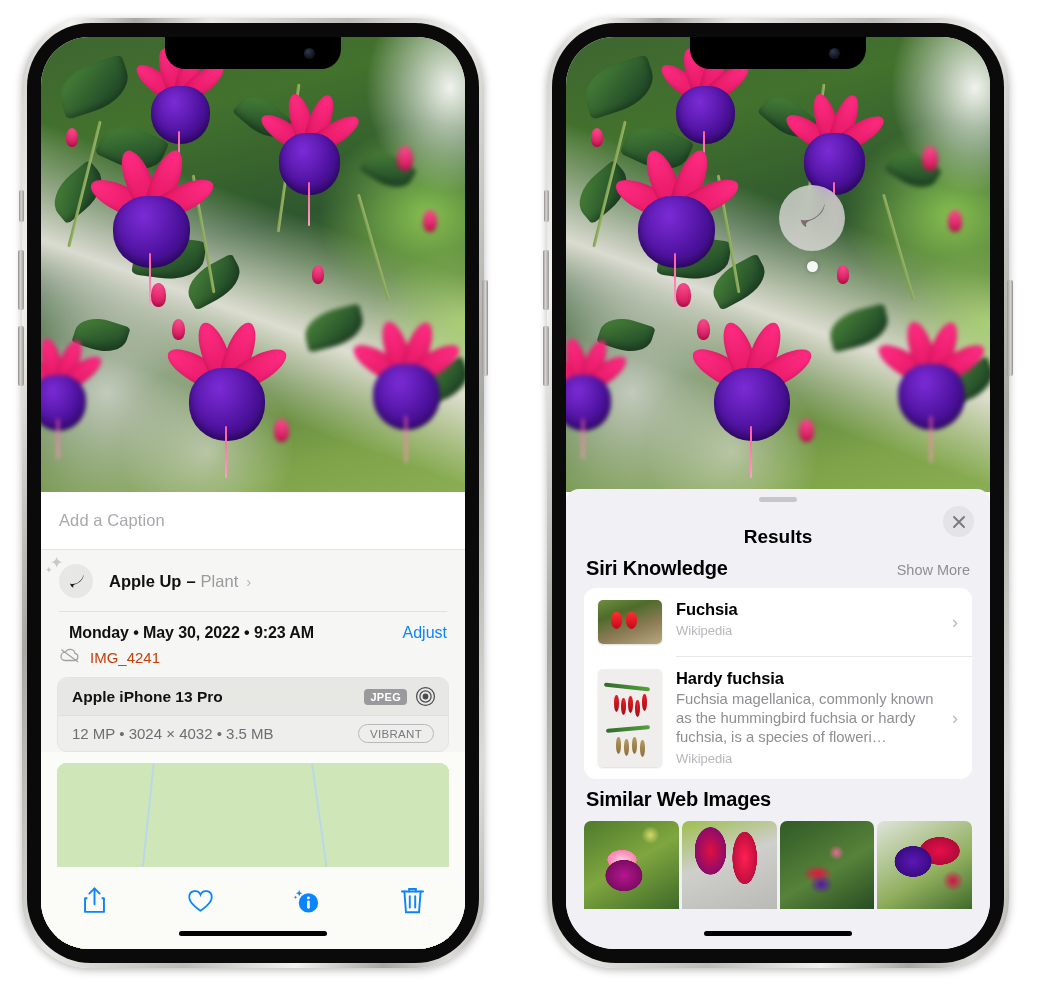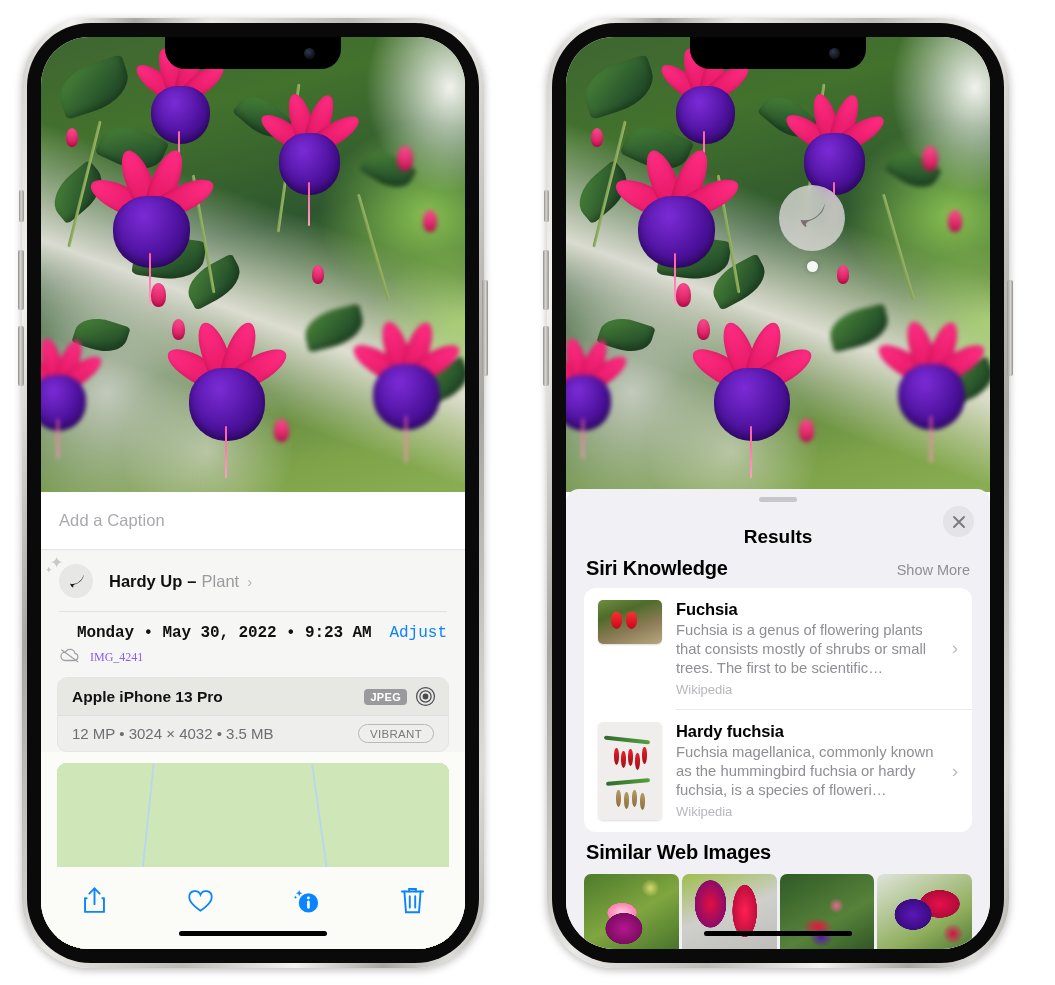--- a/index.html
+++ b/index.html
@@ -165,32 +165,32 @@
   .lookup-text { margin-left: 16px; font-size: 16.5px; display: flex; align-items: baseline; gap: 5px; }
   .lookup-text .lbl { font-weight: 700; color: #111; }
   .lookup-text .val { color: #9b9b9f; }
   .chev-sm { color: #b5b5b9; font-size: 15px; margin-left: 3px; }
   .hairline {
     position: absolute; left: 18px; right: 18px; bottom: 0; height: 1px;
     background: #e2e2e0;
   }
 
   .date-row {
-    padding: 12px 18px 2px 36px; background: #f6f6f4;
-    display: flex; align-items: baseline; justify-content: space-between; font-family: Liberation Mono, monospace;
+    padding: 12px 18px 2px 28px; background: #f6f6f4;
+    display: flex; align-items: baseline; justify-content: space-between;
   }
   .date-text { font-size: 16px; font-weight: 700; color: #111; letter-spacing: -.1px; }
   .adjust-link { font-size: 16px; color: #0a84ff; }
 
   .file-row {
     padding: 3px 18px 10px 18px; background: #f6f6f4;
     display: flex; align-items: center; gap: 9px;
   }
   .file-row svg { width: 22px; height: 16px; }
-  .file-name { font-size: 12px; color: #8b5cf6; font-family: Liberation Serif, serif; }
+  .file-name { font-size: 15px; color: #c2410c; }
 
   .exif-wrap { padding: 0 16px; background: #f6f6f4; }
   .exif-card {
     background: #eeeeec; border-radius: 10px; overflow: hidden;
     border: 1px solid #e4e4e2;
   }
   .exif-head {
     display: flex; align-items: center; justify-content: space-between;
     padding: 8px 12px 8px 14px;
     background: #e7e7e4;
@@ -438,21 +438,21 @@
           <div class="lookup-icon-wrap">
             <span class="sparkle s1">✦</span>
             <span class="sparkle s2">✦</span>
             <div class="lookup-circle">
               <svg viewBox="0 0 24 24" fill="#1c1c1e">
                 <path d="M21 3c-2 8-8 12-14 12-2 0-3-.6-3-.6s.4 3.6 3.6 5.2c.4.2.6-.2.4-.6-.6-1.4.2-2.6 1.4-3.2C16 13.6 21 9 21 3z"></path>
               </svg>
             </div>
           </div>
           <div class="lookup-text">
-            <span class="lbl">Hardy Up</span>
+            <span class="lbl">Apple Up</span>
             <span class="lbl">–</span>
             <span class="val">Plant</span>
             <span class="chev-sm">›</span>
           </div>
           <div class="hairline"></div>
         </div>
 
         <div class="date-row">
           <span class="date-text">Monday • May 30, 2022 • 9:23 AM</span>
           <span class="adjust-link">Adjust</span>
@@ -656,21 +656,20 @@
         </div>
 
         <div class="know-card">
 
           <div class="know-item">
             <div class="know-thumb">
               <div class="thumb-a"></div>
             </div>
             <div class="know-txt">
               <div class="know-title">Fuchsia</div>
-              <div class="know-desc">Fuchsia is a genus of flowering plants that consists mostly of shrubs or small trees. The first to be scientific…</div>
               <div class="know-src">Wikipedia</div>
             </div>
             <span class="know-chev">›</span>
           </div>
 
           <div class="know-div"></div>
 
           <div class="know-item">
             <div class="know-thumb">
               <div class="thumb-b">

